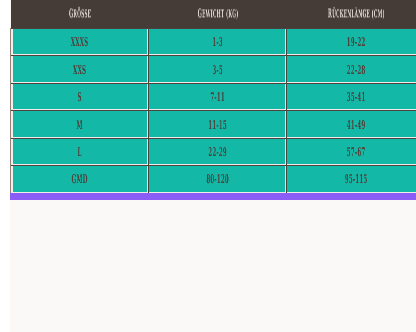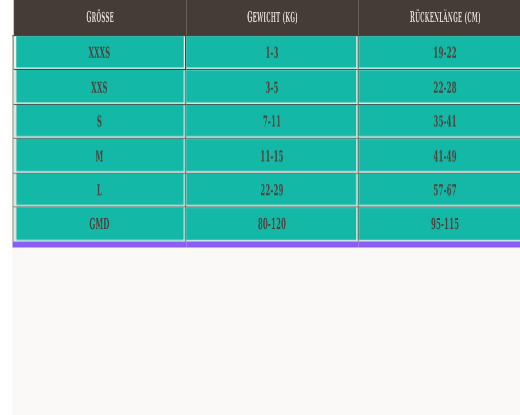--- a/index.html
+++ b/index.html
@@ -9,21 +9,21 @@
   table.size-table{border-collapse:collapse;width:415.5px;margin-left:0;table-layout:fixed;}
   th{background:#463c37;height:28px;padding:0;font-weight:400;border:0;}
   th:first-child{width:138px;}
   th:nth-child(2){width:138px;}
   th:last-child{width:139.5px;}
   td{background:#14b8a6;height:26.45px;padding:0;text-align:center;position:relative;
      border-top:1px solid #4e423c;
      box-shadow:inset 0 -1px 0 #f1ece9, inset -1px 0 0 #f1ece9;}
   tbody tr td:first-child{border-left:1px solid #8d817a;box-shadow:inset 0 -1px 0 #f1ece9, inset -1px 0 0 #f1ece9, inset 2px 0 0 #f3efec;}
   tbody tr td:last-child{border-right:2px solid #6b5f58;box-shadow:inset 0 -1px 0 #f1ece9, inset -1px 0 0 #f3efec;}
-  tbody tr:last-child td{border-bottom:5px solid #8b5cf6;}
+  tbody tr:last-child td{border-bottom:7px solid #8b5cf6;}
   td+td{border-left:1px solid #4e423c;}
   .cd{display:block;width:300%;margin-left:-100%;box-sizing:border-box;text-align:center;transform:scaleX(0.465) translateY(-2px);will-change:transform;transform-origin:center;white-space:nowrap;
       font-size:12px;font-weight:700;letter-spacing:0.9px;line-height:1;}
   th .cd{color:#ded5d0;font-size:11px;letter-spacing:0.5px;padding-left:0.5px;font-weight:700;transform:scaleX(0.395) translateY(-0.6px);}
   th .cd::first-letter{font-size:12.2px;}
   td .cd{color:#4e423c;font-size:12px;letter-spacing:0.5px;padding-left:0.5px;transform:scaleX(0.455) translateY(0px);}
 </style>
 </head>
 <body>
 

